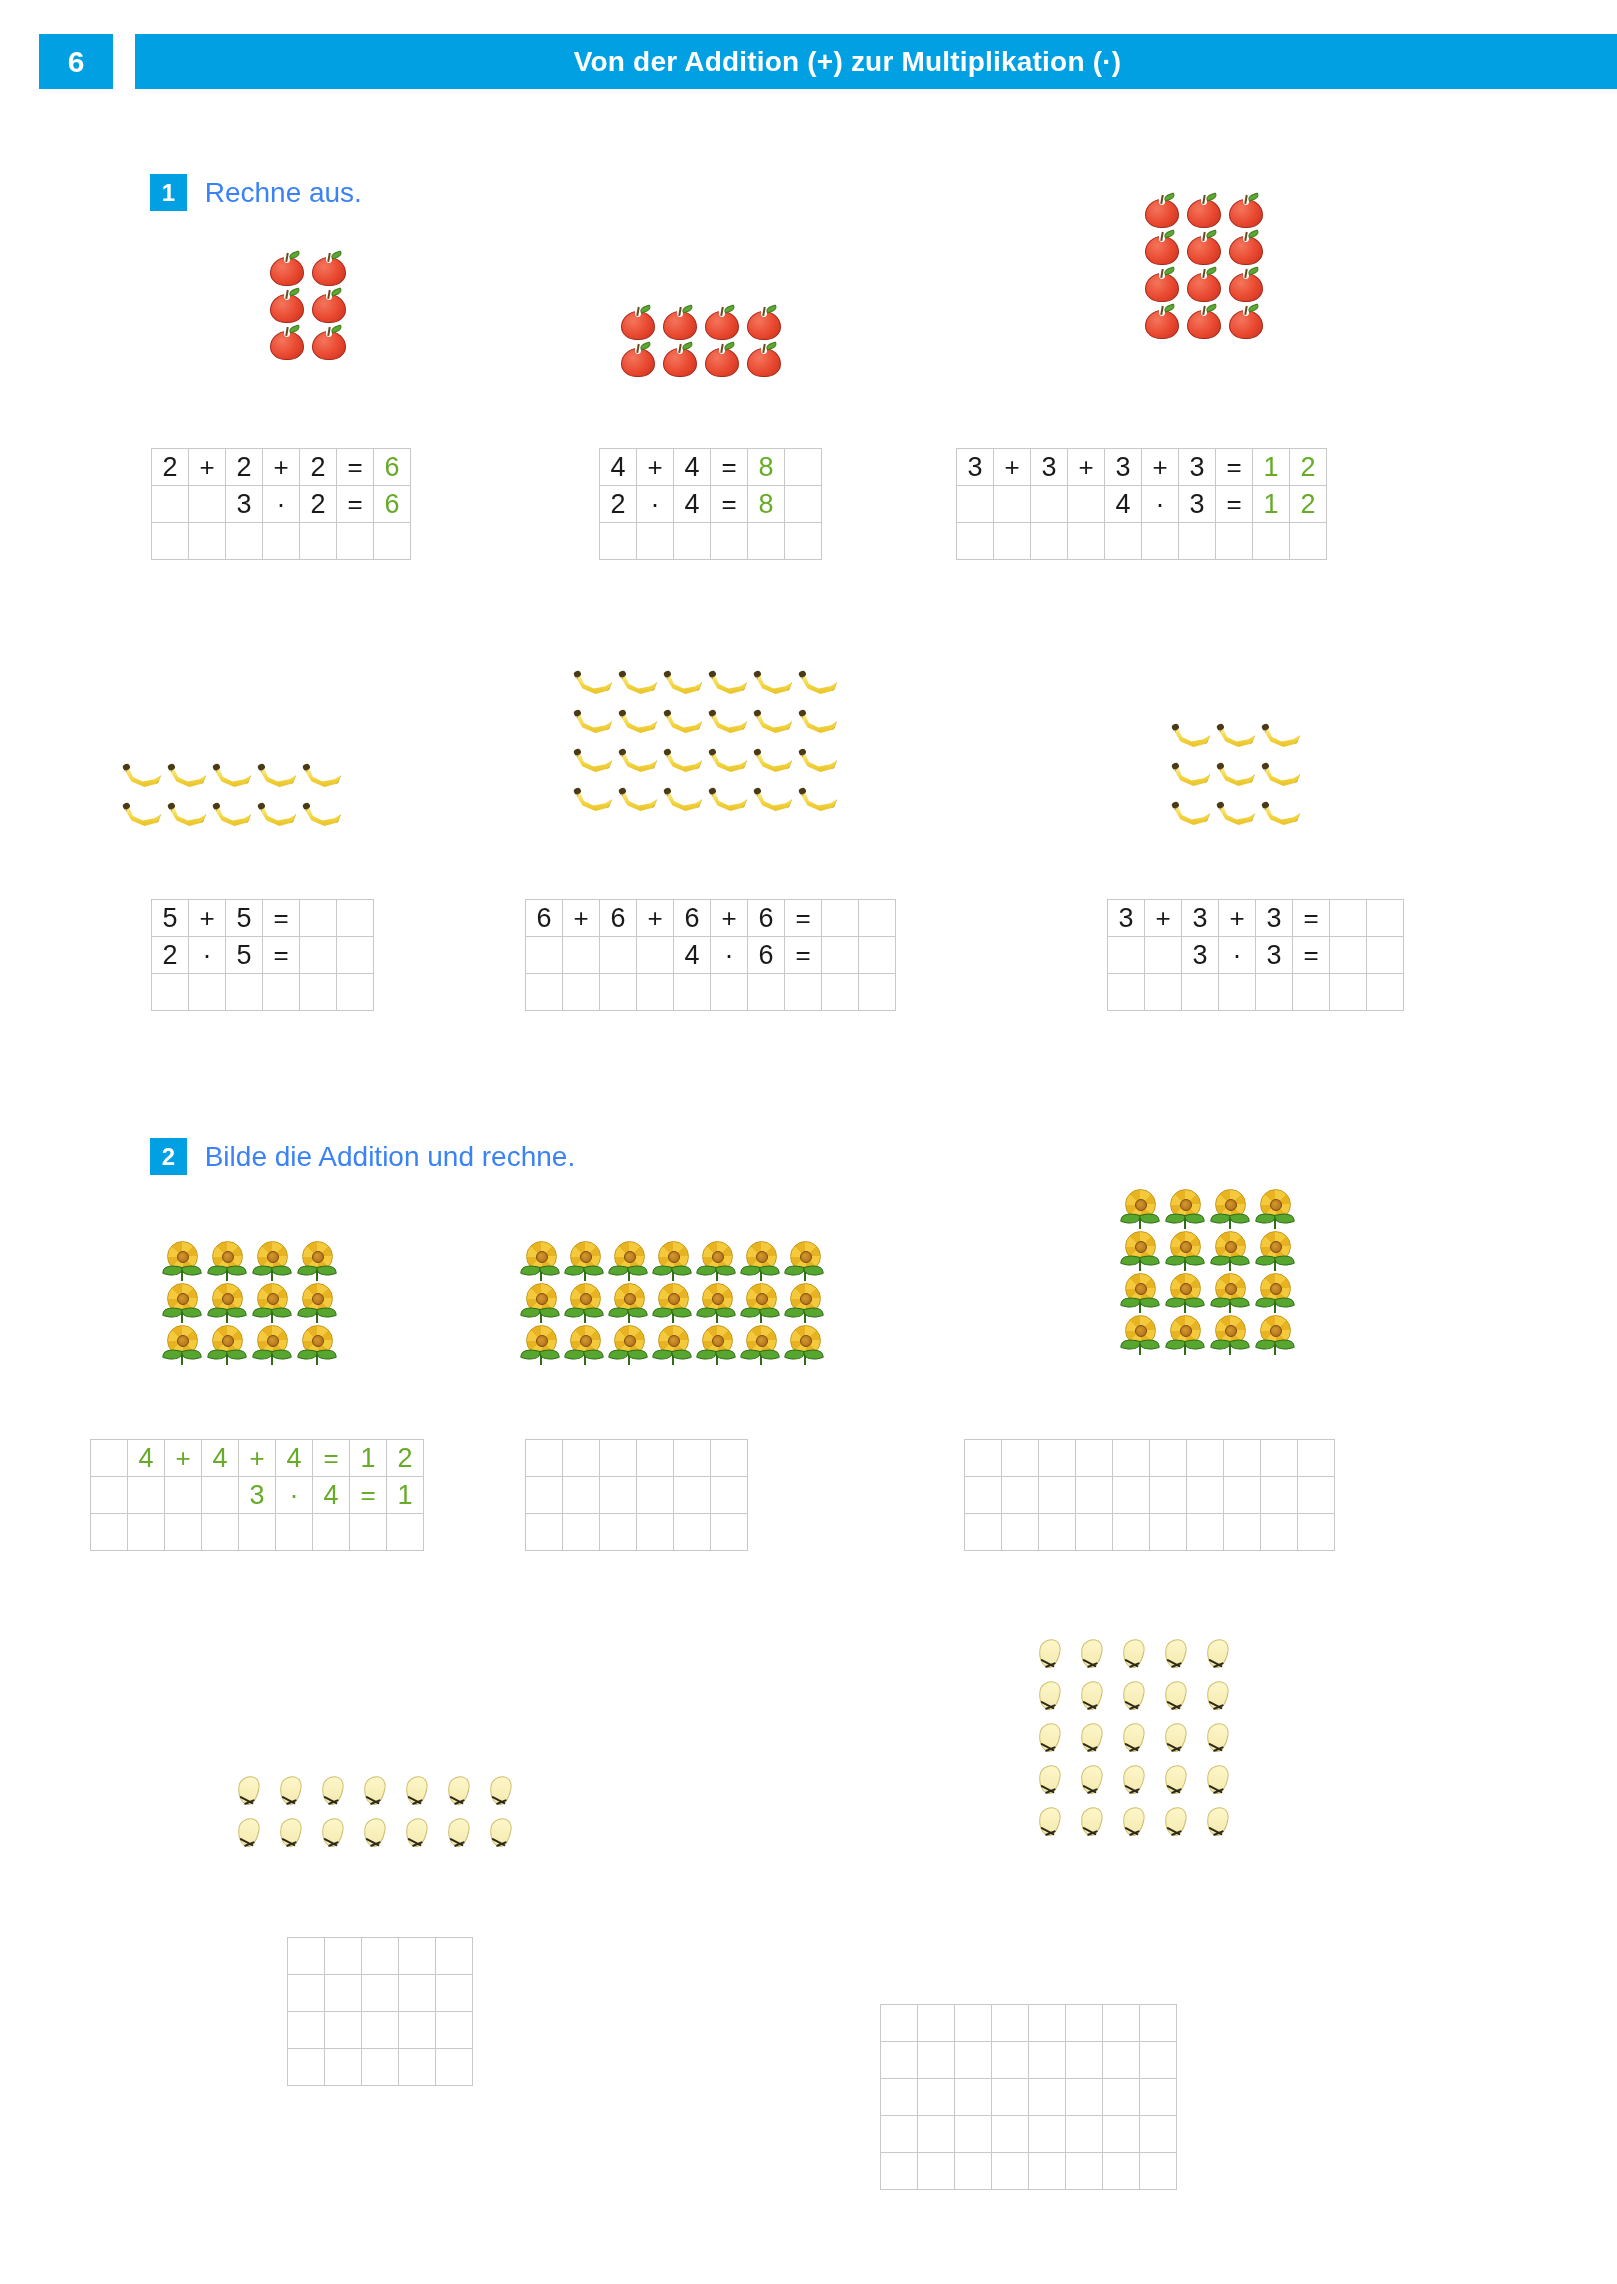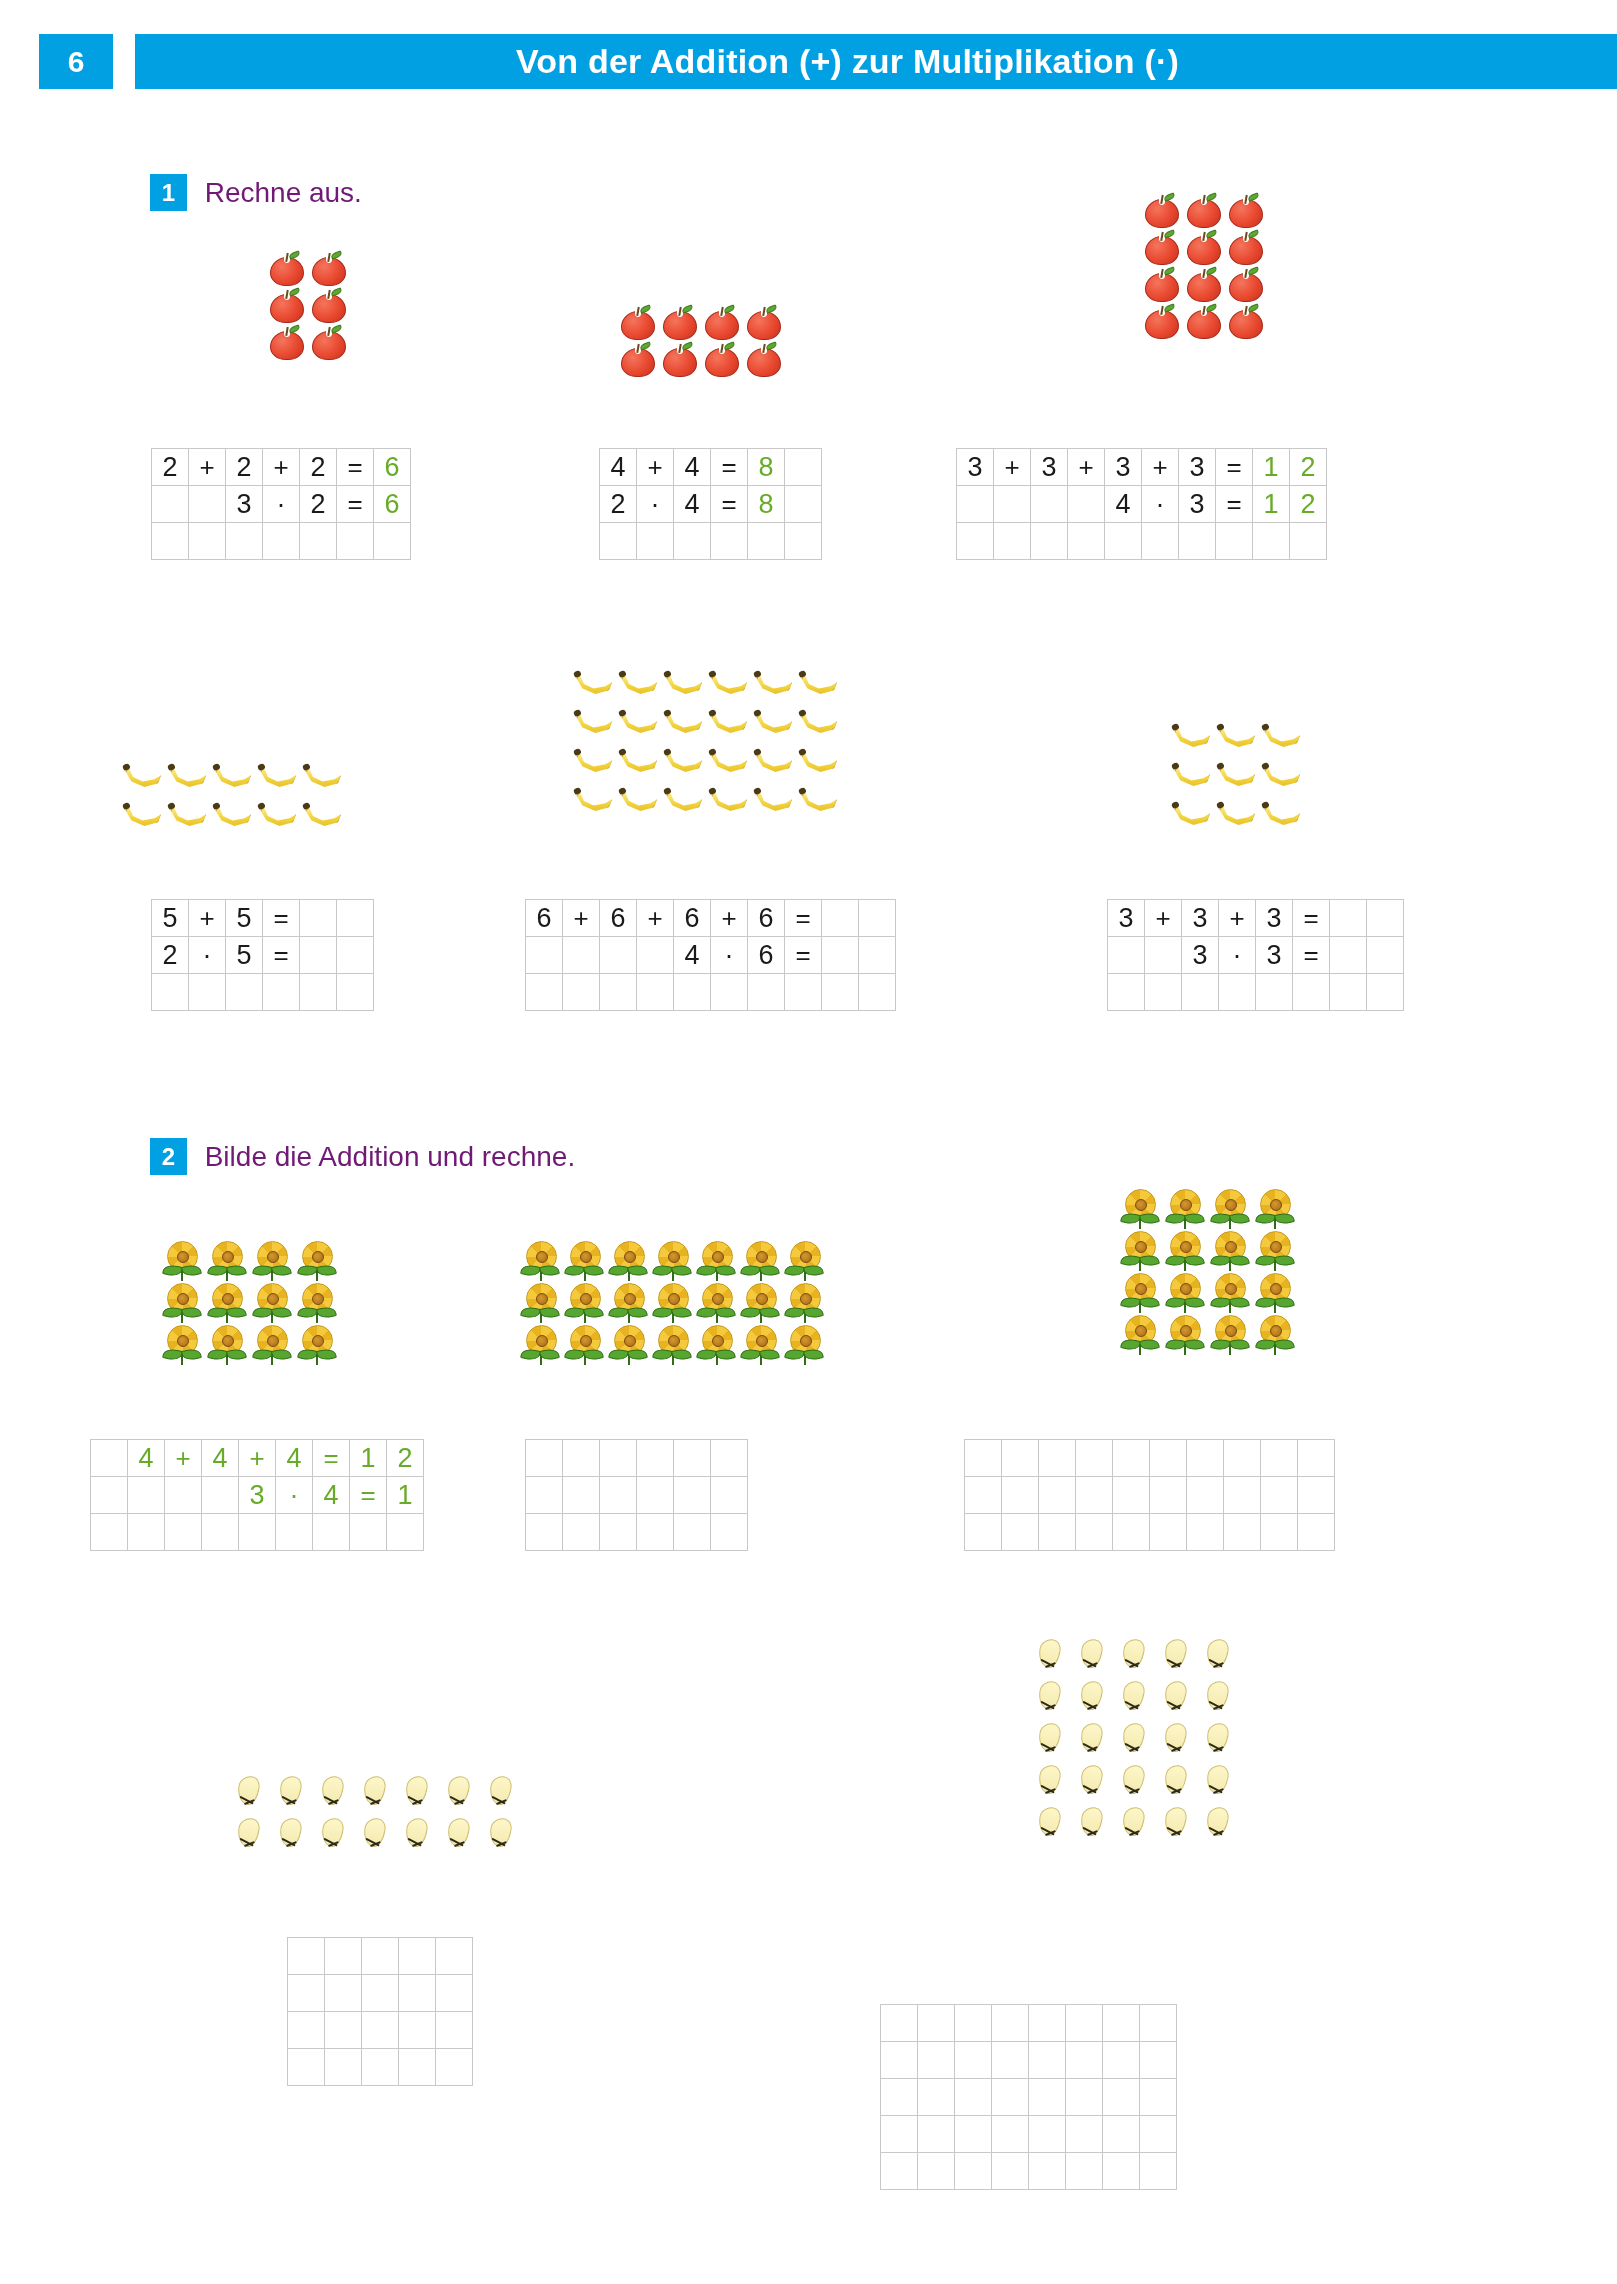--- a/index.html
+++ b/index.html
@@ -19,34 +19,34 @@
   .page-num-box {
     position: absolute; left: 39px; top: 0; width: 74px; height: 55px;
     background: #00a0e3; color: #fff;
     font-size: 30px; font-weight: bold;
     display: flex; align-items: center; justify-content: center;
   }
   .header-bar {
     position: absolute; left: 135px; top: 0; right: 0; height: 55px;
     background: #00a0e3; color: #fff;
     display: flex; align-items: center; justify-content: center;
-    font-size: 34px; font-weight: bold;
+    font-size: 28px; font-weight: bold;
     letter-spacing: 0.2px;
     padding-right: 58px;
   }
 
   
   .ex-head { position: absolute; display: flex; align-items: center; }
   .ex-num {
     width: 37px; height: 37px; background: #00a0e3; color: #fff;
     font-size: 24px; font-weight: bold;
     display:flex; align-items:center; justify-content:center;
     margin-right: 17.7px;
   }
-  .ex-text { font-size: 28px; color: #701a75; }
+  .ex-text { font-size: 28px; color: #3b82f6; }
 
   
   .pic-grid { position: absolute; display: grid; }
   .pic-cell { display:flex; align-items:center; justify-content:center; }
 
   
   .apple { position: relative; width: 37px; height: 37px; }
   .apple .body {
     position:absolute; left:1.6px; top:6.4px; width:34px; height:29px;
     background: radial-gradient(circle at 35% 32%, #f4755c 0%, #e8482f 55%, #c6301d 100%);

